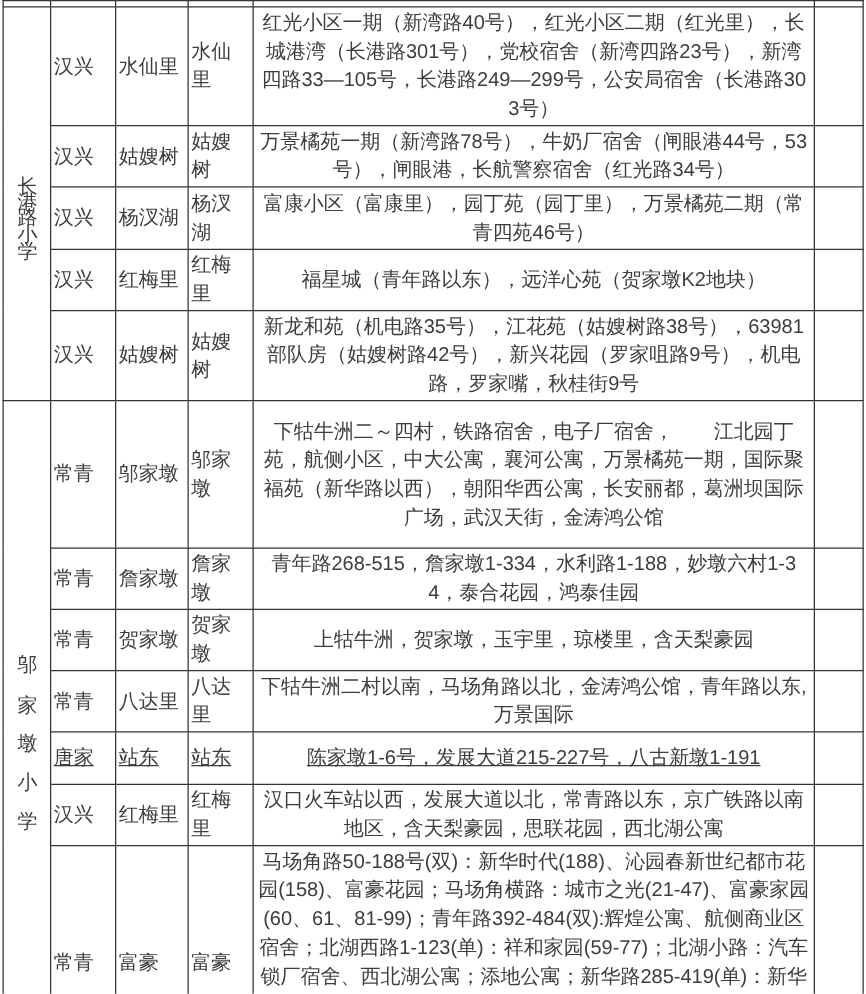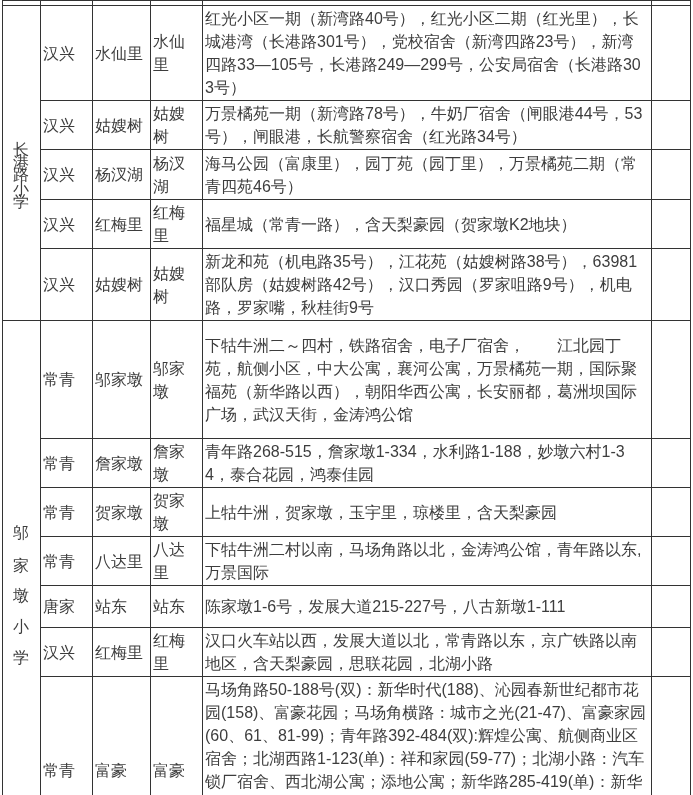--- a/index.html
+++ b/index.html
@@ -35,34 +35,34 @@
   }
   .vtext {
     writing-mode: vertical-lr;
     text-orientation: upright;
     margin: 0 auto;
     display: inline-block;
   }
   .vtext.v1 { letter-spacing: 13px; }
   .vtext.v2 { letter-spacing: 31px; }
   td.label-cell { text-align: left; }
-  td.scope-cell { text-align: left; }
+  td.scope-cell { text-align: center; }
   tr.partial-row td { padding: 0; }
   
   tr.rt  { height: 5px; }
   tr.r1  { height: 68px; }
   tr.r2  { height: 48px; }
   tr.r3  { height: 50px; }
   tr.r4  { height: 35px; }
   tr.r5  { height: 69px; }
   tr.r6  { height: 118px; }
   tr.r7  { height: 47px; }
   tr.r8  { height: 48px; }
   tr.r9  { height: 40px; }
-  tr.r10 { height: 42px; }
+  tr.r10 { height: 42px; text-decoration: underline; }
   tr.r11 { height: 48px; }
   tr.r12 { height: 170px; }
 </style>
 </head>
 <body>
 
 <div class="table-wrap">
   <table class="district">
     <colgroup>
       <col style="width:38px">
@@ -97,35 +97,35 @@
       <td class="label-cell">汉兴</td>
       <td class="label-cell">姑嫂树</td>
       <td class="label-cell">姑嫂树</td>
       <td class="scope-cell">万景橘苑一期（新湾路78号），牛奶厂宿舍（闸眼港44号，53号），闸眼港，长航警察宿舍（红光路34号）</td>
       <td></td>
     </tr>
     <tr class="r3">
       <td class="label-cell">汉兴</td>
       <td class="label-cell">杨汊湖</td>
       <td class="label-cell">杨汊湖</td>
-      <td class="scope-cell">海马公园（富康里），园丁苑（园丁里），万景橘苑二期（常青四苑46号）</td>
+      <td class="scope-cell">富康小区（富康里），园丁苑（园丁里），万景橘苑二期（常青四苑46号）</td>
       <td></td>
     </tr>
     <tr class="r4">
       <td class="label-cell">汉兴</td>
       <td class="label-cell">红梅里</td>
       <td class="label-cell">红梅里</td>
-      <td class="scope-cell">福星城（常青一路），含天梨豪园（贺家墩K2地块）</td>
+      <td class="scope-cell">福星城（青年路以东），远洋心苑（贺家墩K2地块）</td>
       <td></td>
     </tr>
     <tr class="r5">
       <td class="label-cell">汉兴</td>
       <td class="label-cell">姑嫂树</td>
       <td class="label-cell">姑嫂树</td>
-      <td class="scope-cell">新龙和苑（机电路35号），江花苑（姑嫂树路38号），63981部队房（姑嫂树路42号），汉口秀园（罗家咀路9号），机电路，罗家嘴，秋桂街9号</td>
+      <td class="scope-cell">新龙和苑（机电路35号），江花苑（姑嫂树路38号），63981部队房（姑嫂树路42号），新兴花园（罗家咀路9号），机电路，罗家嘴，秋桂街9号</td>
       <td></td>
     </tr>
 
     <tr class="r6">
       <td class="school-cell" rowspan="7">
         <span class="vtext v2">邬家墩小学</span>
       </td>
       <td class="label-cell">常青</td>
       <td class="label-cell">邬家墩</td>
       <td class="label-cell">邬家墩</td>
@@ -150,28 +150,28 @@
       <td class="label-cell">常青</td>
       <td class="label-cell">八达里</td>
       <td class="label-cell">八达里</td>
       <td class="scope-cell">下牯牛洲二村以南，马场角路以北，金涛鸿公馆，青年路以东,万景国际</td>
       <td></td>
     </tr>
     <tr class="r10">
       <td class="label-cell">唐家</td>
       <td class="label-cell">站东</td>
       <td class="label-cell">站东</td>
-      <td class="scope-cell">陈家墩1-6号，发展大道215-227号，八古新墩1-111</td>
+      <td class="scope-cell">陈家墩1-6号，发展大道215-227号，八古新墩1-191</td>
       <td></td>
     </tr>
     <tr class="r11">
       <td class="label-cell">汉兴</td>
       <td class="label-cell">红梅里</td>
       <td class="label-cell">红梅里</td>
-      <td class="scope-cell">汉口火车站以西，发展大道以北，常青路以东，京广铁路以南地区，含天梨豪园，思联花园，北湖小路</td>
+      <td class="scope-cell">汉口火车站以西，发展大道以北，常青路以东，京广铁路以南地区，含天梨豪园，思联花园，西北湖公寓</td>
       <td></td>
     </tr>
     <tr class="r12">
       <td class="label-cell">常青</td>
       <td class="label-cell">富豪</td>
       <td class="label-cell">富豪</td>
       <td class="scope-cell">马场角路50-188号(双)：新华时代(188)、沁园春新世纪都市花园(158)、富豪花园；马场角横路：城市之光(21-47)、富豪家园(60、61、81-99)；青年路392-484(双):辉煌公寓、航侧商业区宿舍；北湖西路1-123(单)：祥和家园(59-77)；北湖小路：汽车锁厂宿舍、西北湖公寓；添地公寓；新华路285-419(单)：新华豪庭、晴雅轩(365)、新兴花园(367-373)、港信小区(389-409)、新华时代(419)、宇济花园、新世纪都市花园梅园（马场角小路以北）、金利明珠花园</td>
       <td></td>
     </tr>
 

